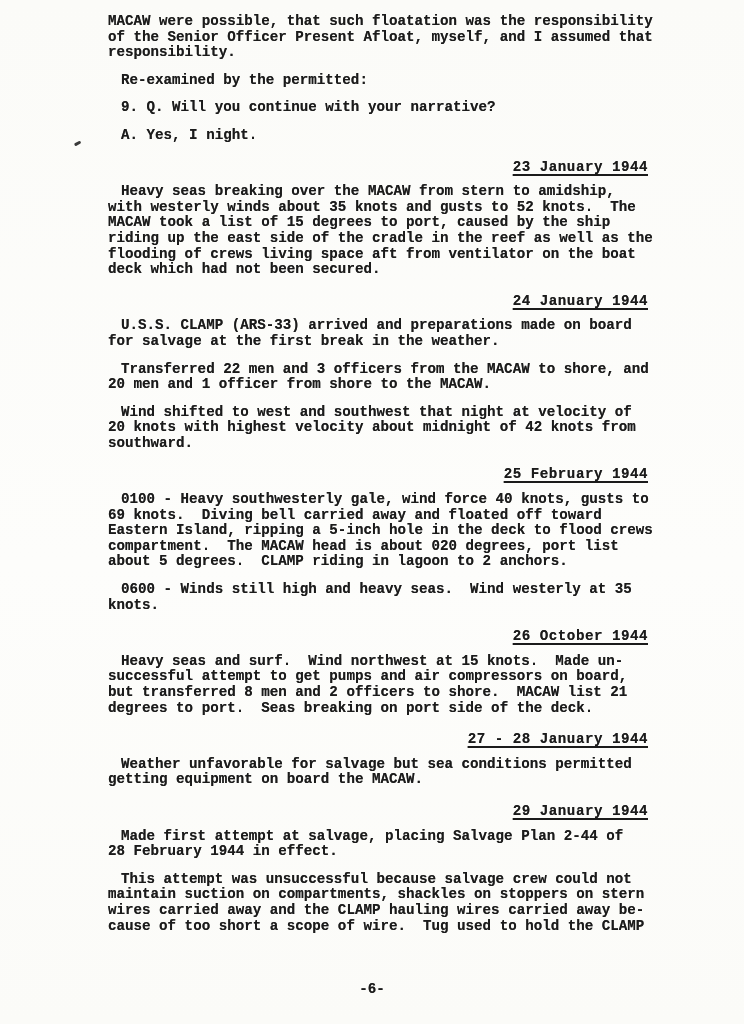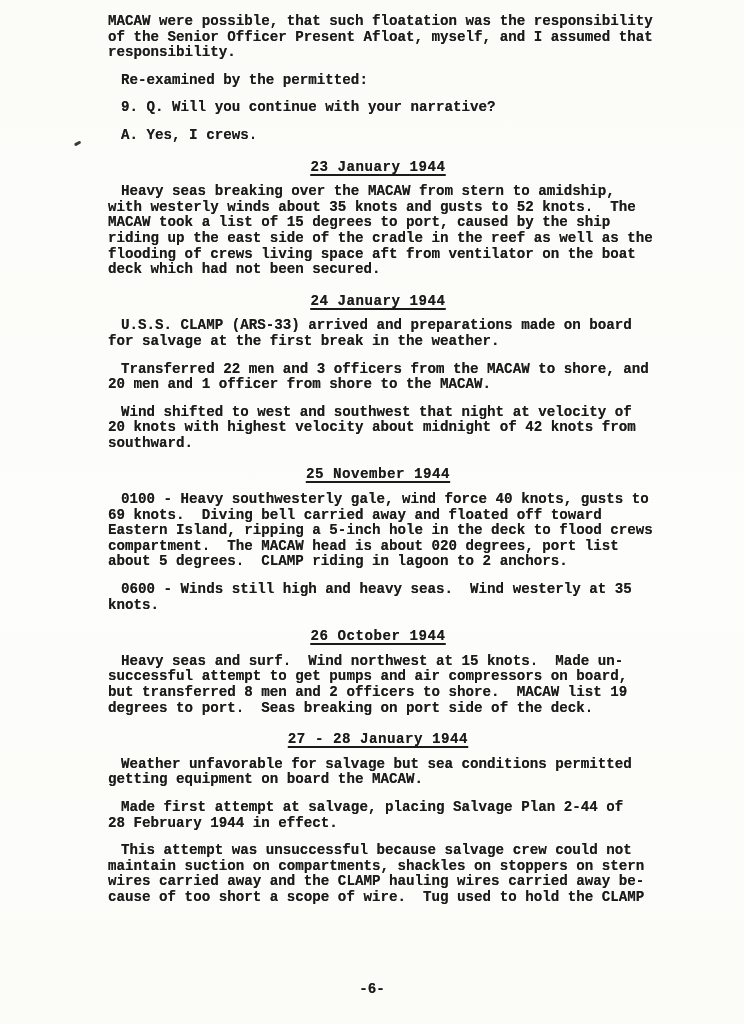--- a/index.html
+++ b/index.html
@@ -30,21 +30,21 @@
   }
   .para {
     margin: 0 0 12px 0;
     white-space: pre-wrap;
     text-indent: 13px;
   }
   .para.no-indent {
     text-indent: 0;
   }
   .heading {
-    text-align: center;
+    text-align: right;
     margin: 16px 30px 9px 0;
   }
   .heading-text {
     text-decoration: underline;
     text-decoration-thickness: 2px;
     text-underline-offset: 3px;
     letter-spacing: 0.5px;
   }
   .page-number {
     position: absolute;
@@ -73,58 +73,59 @@
 
   <div class="pen-mark"></div>
 
   <div class="content">
 
     <p class="para no-indent">MACAW were possible, that such floatation was the responsibility
 of the Senior Officer Present Afloat, myself, and I assumed that
 responsibility.</p>
     <p class="para">Re-examined by the permitted:</p>
     <p class="para">9. Q. Will you continue with your narrative?</p>
-    <p class="para">A. Yes, I crews.</p>
+    <p class="para">A. Yes, I night.</p>
 
     <div class="heading"><span class="heading-text">23 January 1944</span></div>
     <p class="para">Heavy seas breaking over the MACAW from stern to amidship,
 with westerly winds about 35 knots and gusts to 52 knots.  The
 MACAW took a list of 15 degrees to port, caused by the ship
 riding up the east side of the cradle in the reef as well as the
 flooding of crews living space aft from ventilator on the boat
 deck which had not been secured.</p>
 
     <div class="heading"><span class="heading-text">24 January 1944</span></div>
     <p class="para">U.S.S. CLAMP (ARS-33) arrived and preparations made on board
 for salvage at the first break in the weather.</p>
     <p class="para">Transferred 22 men and 3 officers from the MACAW to shore, and
 20 men and 1 officer from shore to the MACAW.</p>
     <p class="para">Wind shifted to west and southwest that night at velocity of
 20 knots with highest velocity about midnight of 42 knots from
 southward.</p>
 
-    <div class="heading"><span class="heading-text">25 November 1944</span></div>
+    <div class="heading"><span class="heading-text">25 February 1944</span></div>
     <p class="para">0100 - Heavy southwesterly gale, wind force 40 knots, gusts to
 69 knots.  Diving bell carried away and floated off toward
 Eastern Island, ripping a 5-inch hole in the deck to flood crews
 compartment.  The MACAW head is about 020 degrees, port list
 about 5 degrees.  CLAMP riding in lagoon to 2 anchors.</p>
     <p class="para">0600 - Winds still high and heavy seas.  Wind westerly at 35
 knots.</p>
 
     <div class="heading"><span class="heading-text">26 October 1944</span></div>
     <p class="para">Heavy seas and surf.  Wind northwest at 15 knots.  Made un-
 successful attempt to get pumps and air compressors on board,
-but transferred 8 men and 2 officers to shore.  MACAW list 19
+but transferred 8 men and 2 officers to shore.  MACAW list 21
 degrees to port.  Seas breaking on port side of the deck.</p>
 
     <div class="heading"><span class="heading-text">27 - 28 January 1944</span></div>
     <p class="para">Weather unfavorable for salvage but sea conditions permitted
 getting equipment on board the MACAW.</p>
 
+    <div class="heading"><span class="heading-text">29 January 1944</span></div>
     <p class="para">Made first attempt at salvage, placing Salvage Plan 2-44 of
 28 February 1944 in effect.</p>
     <p class="para">This attempt was unsuccessful because salvage crew could not
 maintain suction on compartments, shackles on stoppers on stern
 wires carried away and the CLAMP hauling wires carried away be-
 cause of too short a scope of wire.  Tug used to hold the CLAMP</p>
 
   </div>
 
   <div class="page-number">-6-</div>

